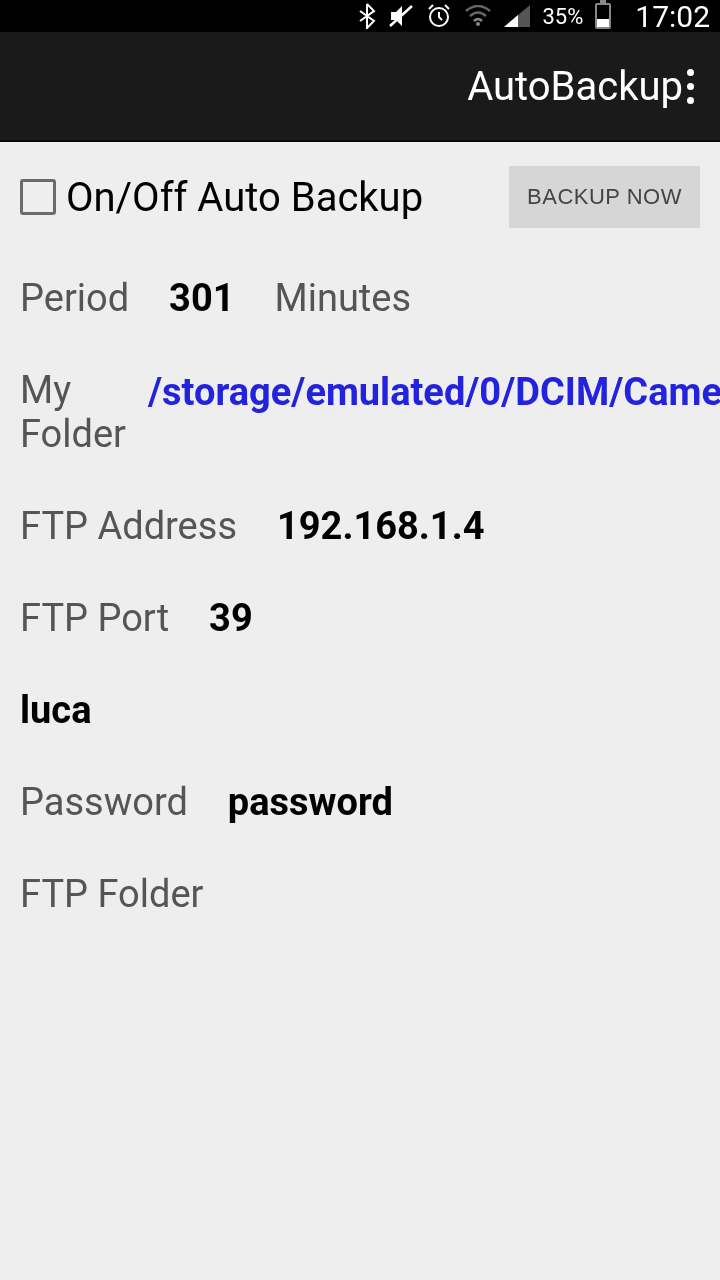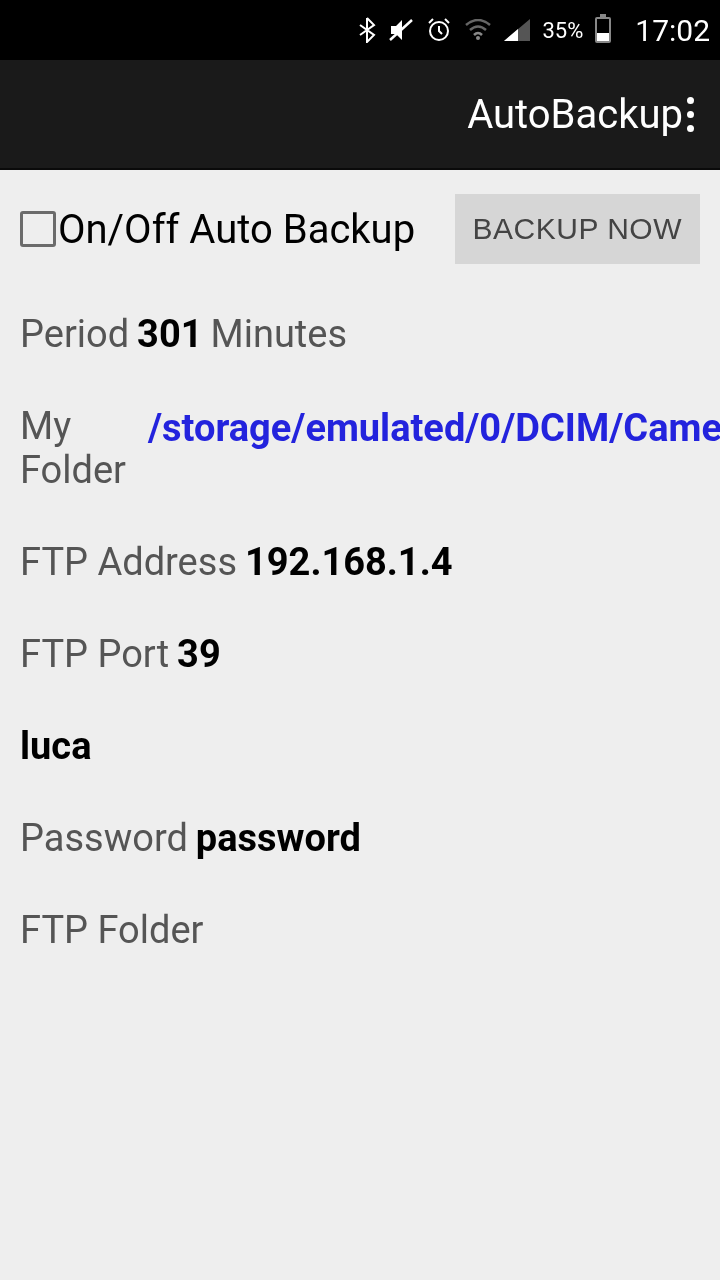--- a/index.html
+++ b/index.html
@@ -8,21 +8,21 @@
       box-sizing: border-box;
     }
     body {
       width: 720px;
       height: 1280px;
       background: #eeeeee;
       font-family: -apple-system, BlinkMacSystemFont, 'Segoe UI', Roboto, sans-serif;
       overflow: hidden;
     }
     .status-bar {
-      height: 60px;
+      height: 32px;
       background: #000000;
       display: flex;
       align-items: center;
       justify-content: flex-end;
       padding: 0 10px;
       gap: 12px;
       color: #ffffff;
       font-size: 24px;
     }
     .status-icon {
@@ -70,21 +70,21 @@
     }
     .checkbox-row {
       display: flex;
       align-items: center;
       justify-content: space-between;
       margin-bottom: 48px;
     }
     .checkbox-container {
       display: flex;
       align-items: center;
-      gap: 2px;
+      gap: 10px;
     }
     .checkbox {
       width: 36px;
       height: 36px;
       border: 3px solid #6b6b6b;
       border-radius: 3px;
       display: inline-flex;
       align-items: center;
       justify-content: center;
       flex-shrink: 0;
@@ -98,30 +98,30 @@
       height: 28px;
     }
     .checkbox-label {
       font-size: 40px;
       color: #000000;
     }
     .backup-btn {
       background: #d6d6d6;
       border: none;
       padding: 18px 18px;
-      font-size: 30px;
+      font-size: 22px;
       color: #444444;
       font-weight: 400;
       letter-spacing: 0.5px;
     }
     .setting-row {
       display: flex;
       align-items: baseline;
       margin-bottom: 48px;
-      gap: 8px;
+      gap: 40px;
       flex-wrap: wrap;
     }
     .setting-label {
       font-size: 38px;
       color: #555555;
     }
     .setting-value {
       font-size: 38px;
       color: #000000;
       font-weight: 700;

